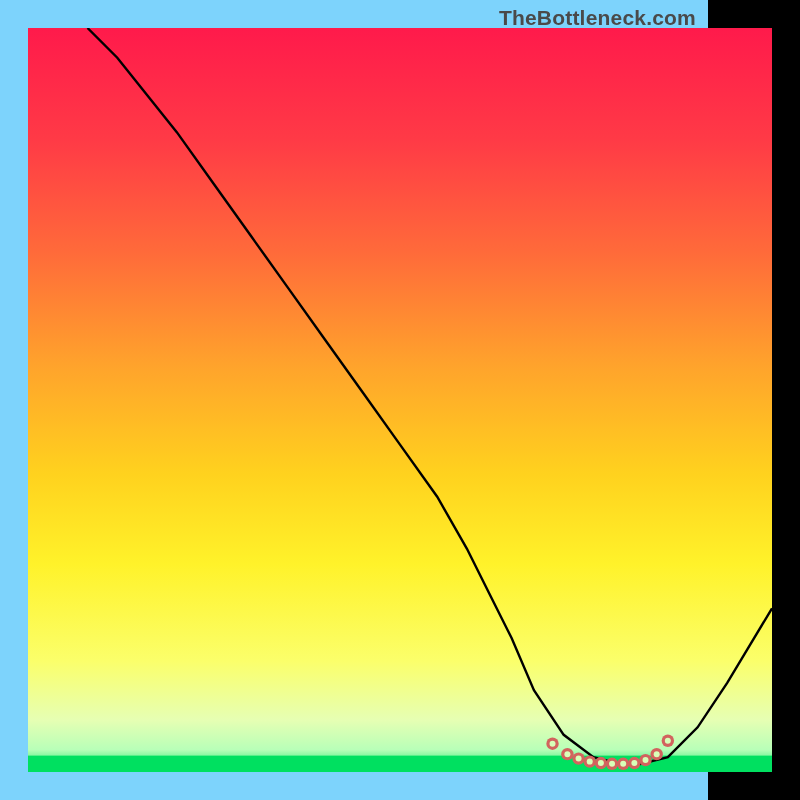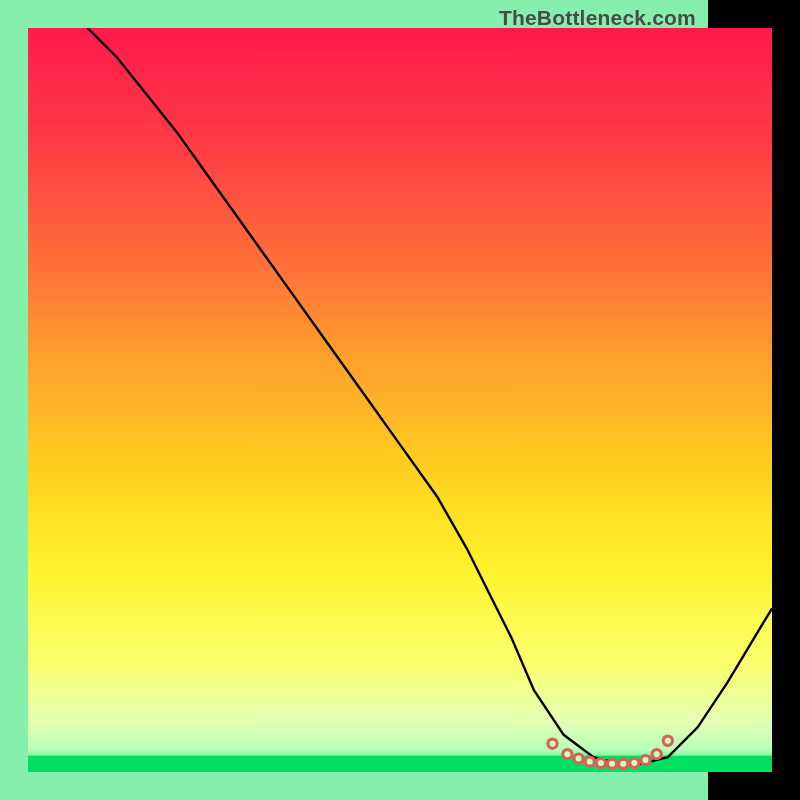--- a/index.html
+++ b/index.html
@@ -8,21 +8,21 @@
     width: 800px;
     height: 800px;
     background: #000;
     overflow: hidden;
     font-family: Arial, sans-serif;
   }
   .chart-container {
     position: relative;
     width: 708px;
     height: 800px;
-    background: #86efac;
+    background: #7dd3fc;
   }
   .plot-area {
     position: absolute;
     left: 28px;
     top: 28px;
     width: 744px;
     height: 744px;
   }
   .watermark {
     position: absolute;

